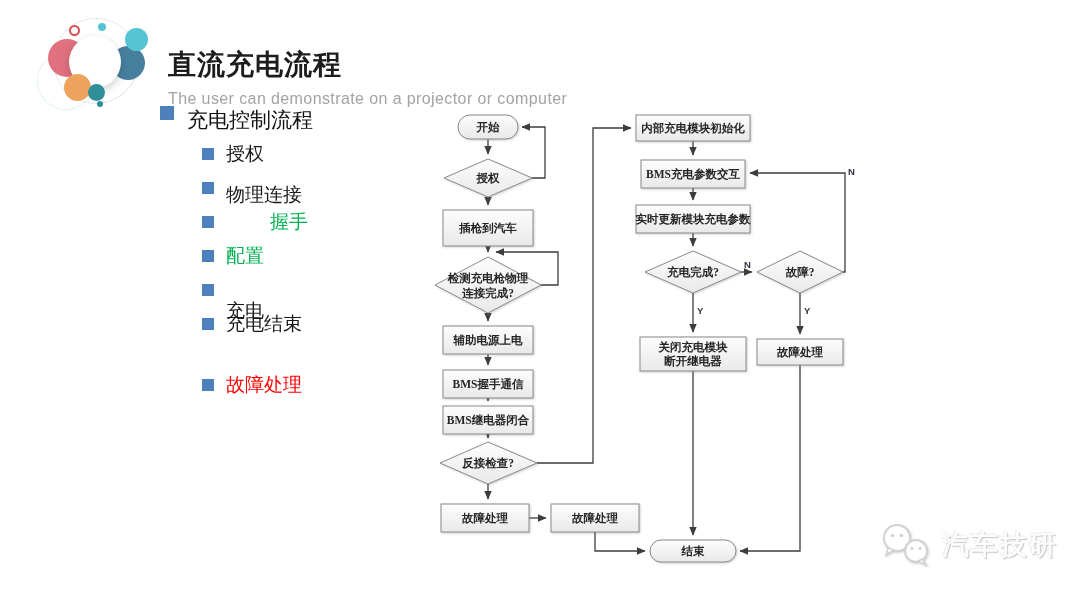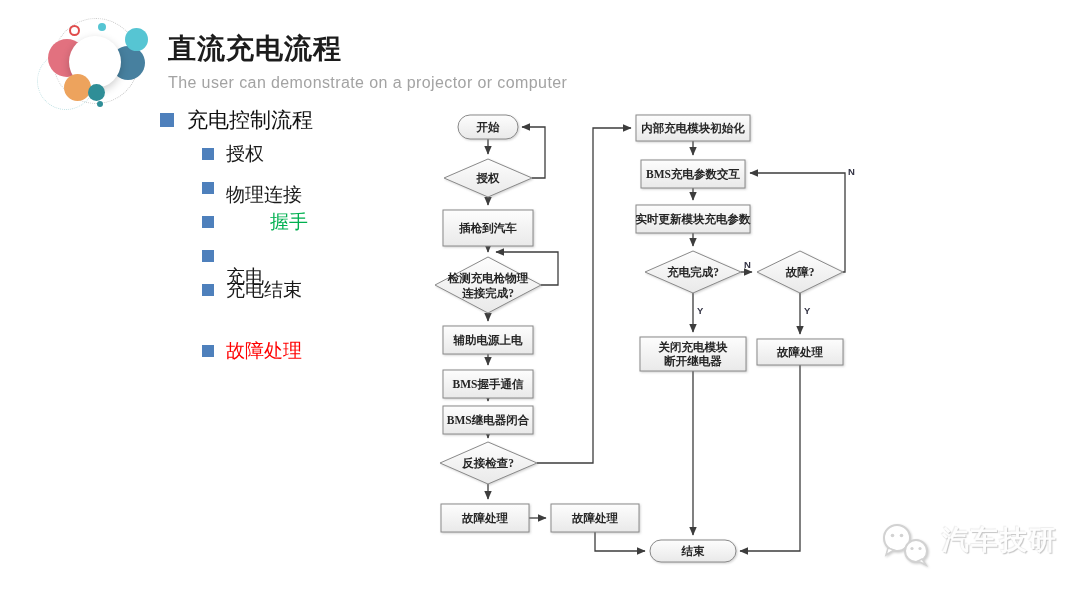--- a/index.html
+++ b/index.html
@@ -16,44 +16,44 @@
   .cyanbig{left:95px;top:23px;width:23px;height:23px;background:#56c5d3;}
   .whitec{left:39px;top:31px;width:52px;height:52px;background:#ffffff;
           box-shadow:0 3px 8px rgba(0,0,0,.20);}
   .orange{left:34px;top:69px;width:27px;height:27px;background:#eda35d;}
   .tealdark{left:58px;top:79px;width:17px;height:17px;background:#2f8e97;}
   .reddot{left:39px;top:20px;width:7px;height:7px;border:2px solid #e04b4b;background:#fff;}
   .cyandot{left:68px;top:18px;width:8px;height:8px;background:#56c5d3;}
   .darkdot{left:67px;top:96px;width:6px;height:6px;background:#2f8e97;}
 
   
-  .titleblock{position:absolute;left:168px;top:30px;}
+  .titleblock{position:absolute;left:168px;top:46px;}
   .titleblock h1{margin:0;font-size:28px;font-weight:800;color:#1c1c1c;letter-spacing:1px;}
   .subtitle{margin-top:6px;font-size:16px;color:#a3a3a3;letter-spacing:.4px;}
 
   
   .outline{position:absolute;left:160px;top:106px;width:270px;}
-  .o-head{display:flex;align-items:center;gap:13px;font-size:21px;color:#111;height:28px;}
+  .o-head{display:flex;gap:13px;font-size:21px;color:#111;height:28px;}
   .o-head .sq{width:14px;height:14px;background:#4e80bc;flex:0 0 auto;}
   .o-items{margin-left:42px;margin-top:8px;}
   .o-item{display:flex;align-items:center;gap:12px;font-size:19px;color:#1a1a1a;height:24px;margin-bottom:10px;}
   .o-item .sq{width:12px;height:12px;background:#4e80bc;flex:0 0 auto;}
   .o-item.gap{margin-top:37px;}
 
   
   svg.flow{position:absolute;left:0;top:0;width:1080px;height:608px;}
   .node-shape{fill:url(#nodegrad);stroke:#8a8a8a;stroke-width:1;
               filter:drop-shadow(1.5px 1.5px 1px rgba(120,120,120,.35));}
   .node-text{font-family:"Liberation Serif",serif;font-size:11.5px;font-weight:600;
              fill:#252525;text-anchor:middle;}
   .conn{fill:none;stroke:#3d3d3d;stroke-width:1.3;marker-end:url(#arw);}
   .lbl{font-family:"Liberation Sans",sans-serif;font-size:9.5px;font-weight:bold;fill:#334;}
 
   
-  .watermark{position:absolute;left:878px;top:522px;display:flex;gap:8px;}
+  .watermark{position:absolute;left:878px;top:522px;display:flex;align-items:center;gap:8px;}
   .wm-text{font-size:27px;font-weight:bold;color:#fdfdfd;letter-spacing:2px;
            text-shadow:1px 1px 1px #c5c5c5, -1px -1px 1px #ededed;}
   .wm-icon{filter:drop-shadow(1px 1px 1px #cfcfcf);}
 </style>
 </head>
 <body>
 
 <div class="slide">
 
   <div class="logo">
@@ -85,20 +85,24 @@
         <span class="sq"></span>
         <span style="color: rgb(26, 26, 26);">授权</span>
       </div>
       <div class="o-item">
         <span class="sq"></span>
         <span style="color: rgb(26, 26, 26); margin-top: 14px;">物理连接</span>
       </div>
       <div class="o-item">
         <span class="sq"></span>
         <span style="color: rgb(0, 176, 80); margin-left: 44px;">握手</span>
+      </div>
+      <div class="o-item">
+        <span class="sq"></span>
+        <span style="color: rgb(0, 176, 80);">配置</span>
       </div>
       <div class="o-item">
         <span class="sq"></span>
         <span style="color: rgb(26, 26, 26); margin-top: 42px;">充电</span>
       </div>
       <div class="o-item">
         <span class="sq"></span>
         <span style="color: rgb(26, 26, 26);">充电结束</span>
       </div>
       <div class="o-item gap">

